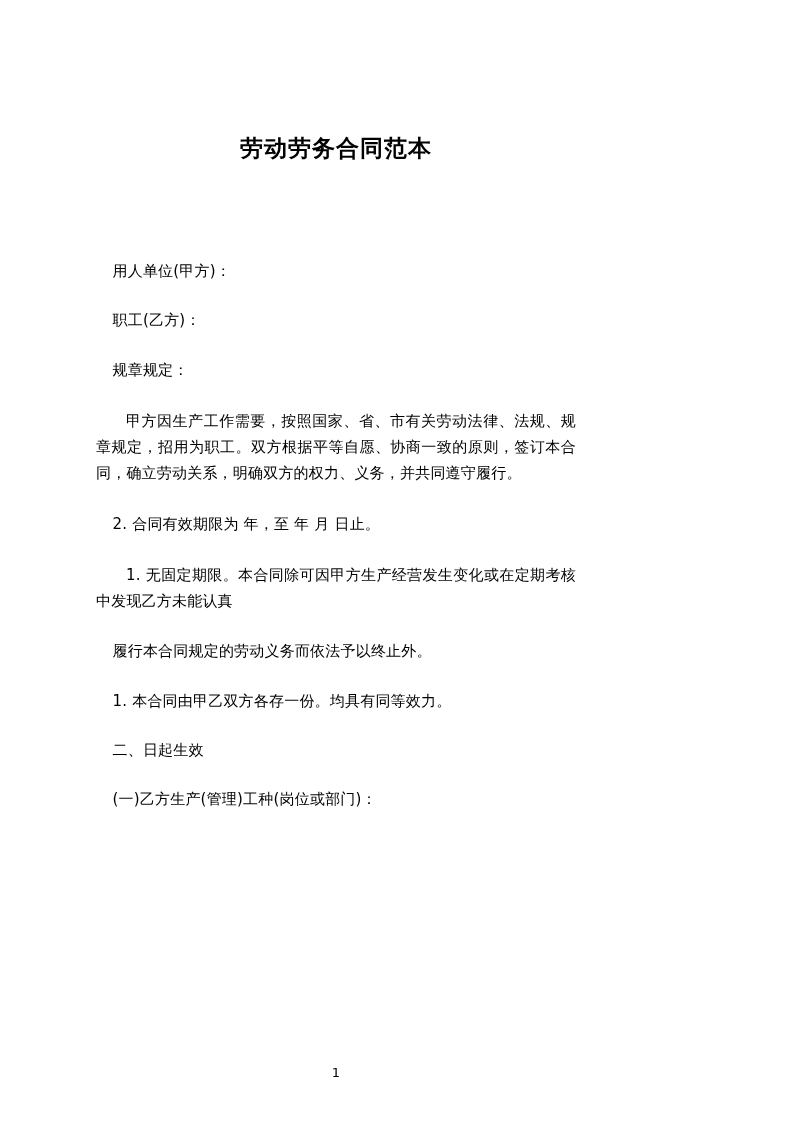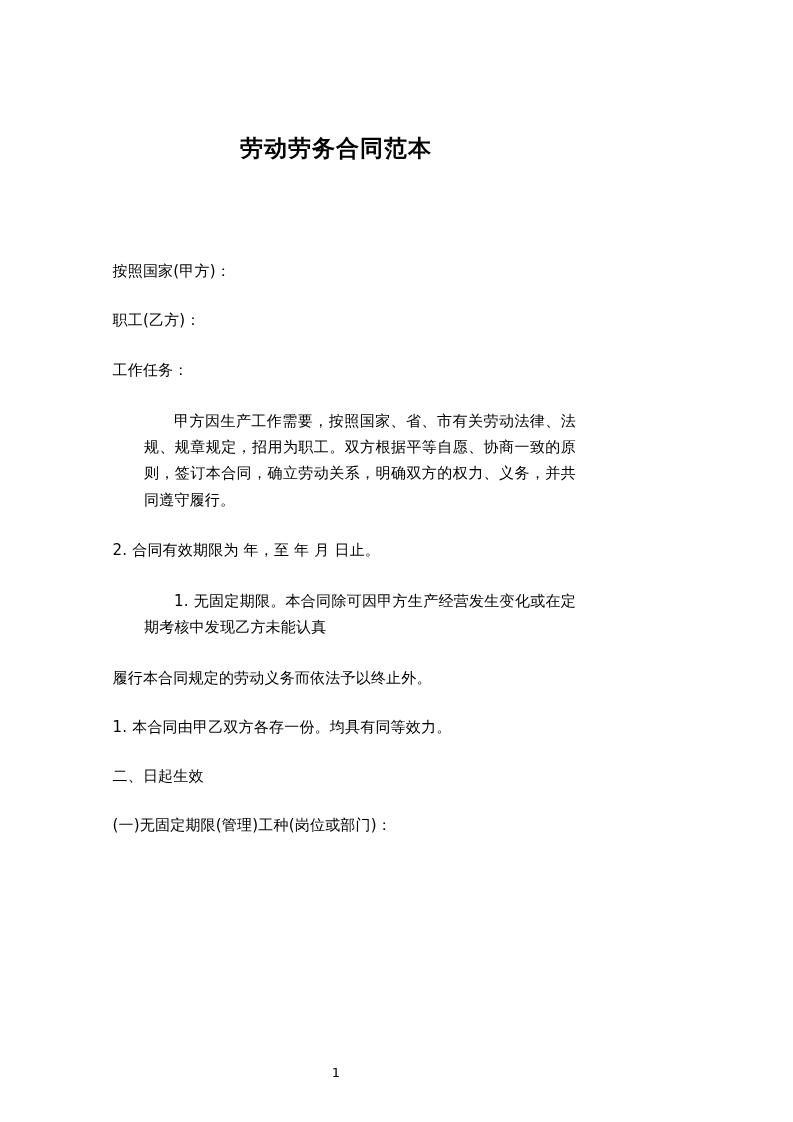--- a/index.html
+++ b/index.html
@@ -41,47 +41,46 @@
     text-align: justify;
     letter-spacing: 0.2px;
   }
   p.indent-small {
     text-indent: 1.1em;
   }
   p.flow {
     text-indent: 2em;
     margin-bottom: 26px;
     line-height: 1.75;
-    margin-left: 48px;
   }
   .page-number {
     position: absolute;
     left: 0;
     right: 0;
     bottom: 42px;
     text-align: center;
     font-size: 13px;
     color: #000000;
   }
 </style>
 </head>
 <body>
 
 <div class="page">
 
   <h1 class="doc-title">劳动劳务合同范本</h1>
 
   <div class="body-block">
-    <p class="para indent-small">按照国家(甲方)：</p>
+    <p class="para indent-small">用人单位(甲方)：</p>
     <p class="para indent-small">职工(乙方)：</p>
-    <p class="para indent-small">工作任务：</p>
+    <p class="para indent-small">规章规定：</p>
     <p class="para flow">甲方因生产工作需要，按照国家、省、市有关劳动法律、法规、规章规定，招用为职工。双方根据平等自愿、协商一致的原则，签订本合同，确立劳动关系，明确双方的权力、义务，并共同遵守履行。</p>
     <p class="para indent-small">2. 合同有效期限为  年，至  年  月  日止。</p>
     <p class="para flow">1. 无固定期限。本合同除可因甲方生产经营发生变化或在定期考核中发现乙方未能认真</p>
     <p class="para indent-small">履行本合同规定的劳动义务而依法予以终止外。</p>
     <p class="para indent-small">1. 本合同由甲乙双方各存一份。均具有同等效力。</p>
     <p class="para indent-small">二、日起生效</p>
-    <p class="para indent-small">(一)无固定期限(管理)工种(岗位或部门)：</p>
+    <p class="para indent-small">(一)乙方生产(管理)工种(岗位或部门)：</p>
   </div>
 
   <div class="page-number">1</div>
 
 </div>
 
 </body></html>

